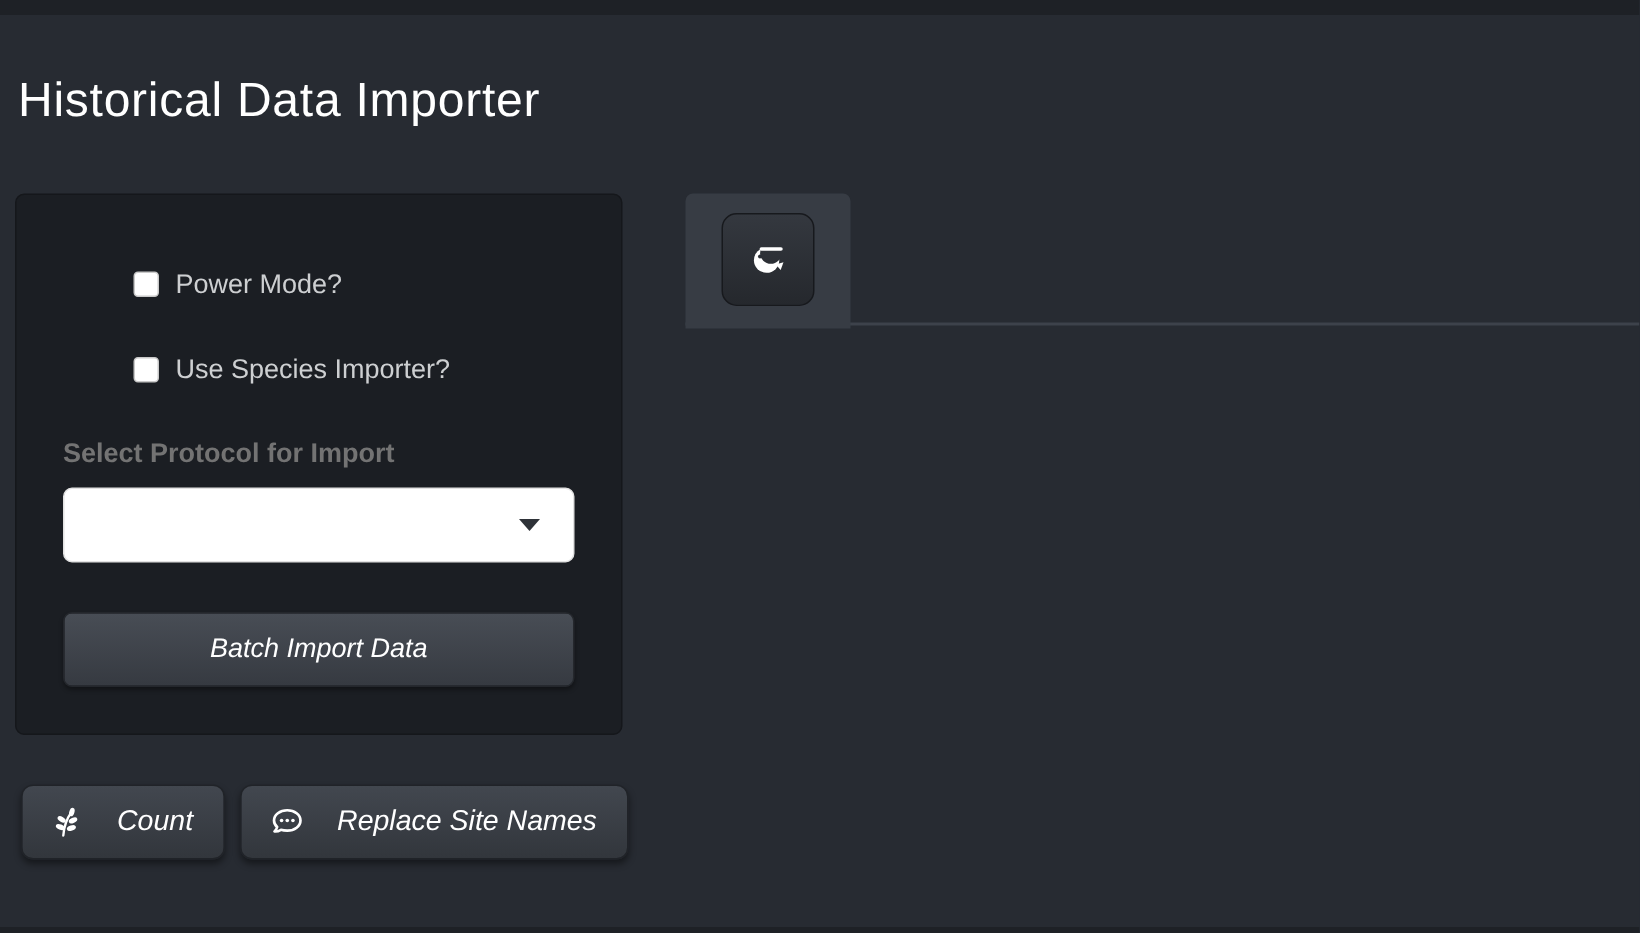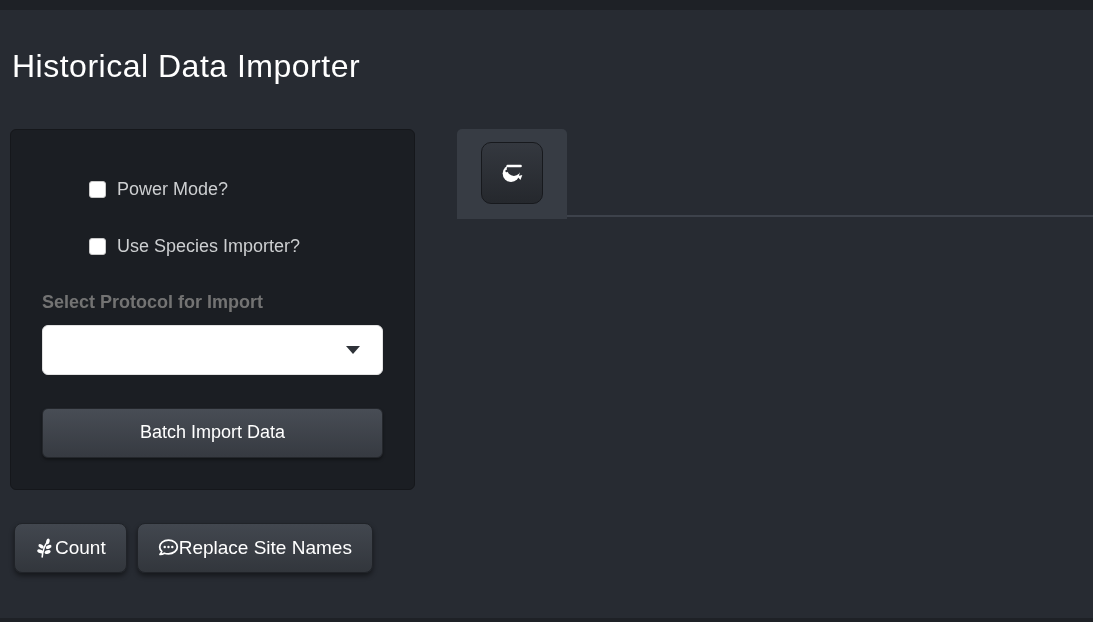--- a/index.html
+++ b/index.html
@@ -60,20 +60,21 @@
     border: 1px solid #202328; border-radius: 8px;
     box-shadow: 0 3px 5px rgba(0,0,0,0.45);
     display: flex; align-items: center; justify-content: center;
   }
   .primary-btn {
     margin-top: 33px; width: 100%; height: 50px;
     font-size: 18px; border-radius: 6px;
     background: linear-gradient(to bottom, #484d55 0%, #363a41 100%);
     border: 1px solid #24272c;
     box-shadow: 0 2px 3px rgba(0,0,0,0.35);
+    font-style: italic;
   }
 
   
   .tabs-col { margin-left: 42px; flex: 1; }
   .tabbar { display: flex; height: 88px; border-bottom: 2px solid #3d424b; align-items: flex-start; }
   .tab-active {
     width: 110px; height: 90px; margin-bottom: -2px;
     background: #373c44; border-radius: 5px 5px 0 0;
   }
   .icon-tab-btn {
@@ -85,21 +86,21 @@
   }
   .tab-btn {
     margin: 17px 0 0 25px; height: 54px; padding: 0 26px;
     font-size: 19px;
     background: linear-gradient(to bottom, #474c55 0%, #383c43 100%);
     border: 1px solid #272a30;
   }
 
   
   .actions-row { display: flex; gap: 10px; margin: 33px 0 0 14px; }
-  .action-btn { height: 50px; padding: 0 20px; font-size: 19px; gap: 0; }
+  .action-btn { height: 50px; padding: 0 20px; font-size: 19px; gap: 23px; font-style: italic; }
   .action-btn svg { flex: 0 0 auto; }
 </style>
 </head>
 <body>
 
 <div class="chrome-bar-top"></div>
 
 <h1 class="page-title">Historical Data Importer</h1>
 
 <div class="content-row">

